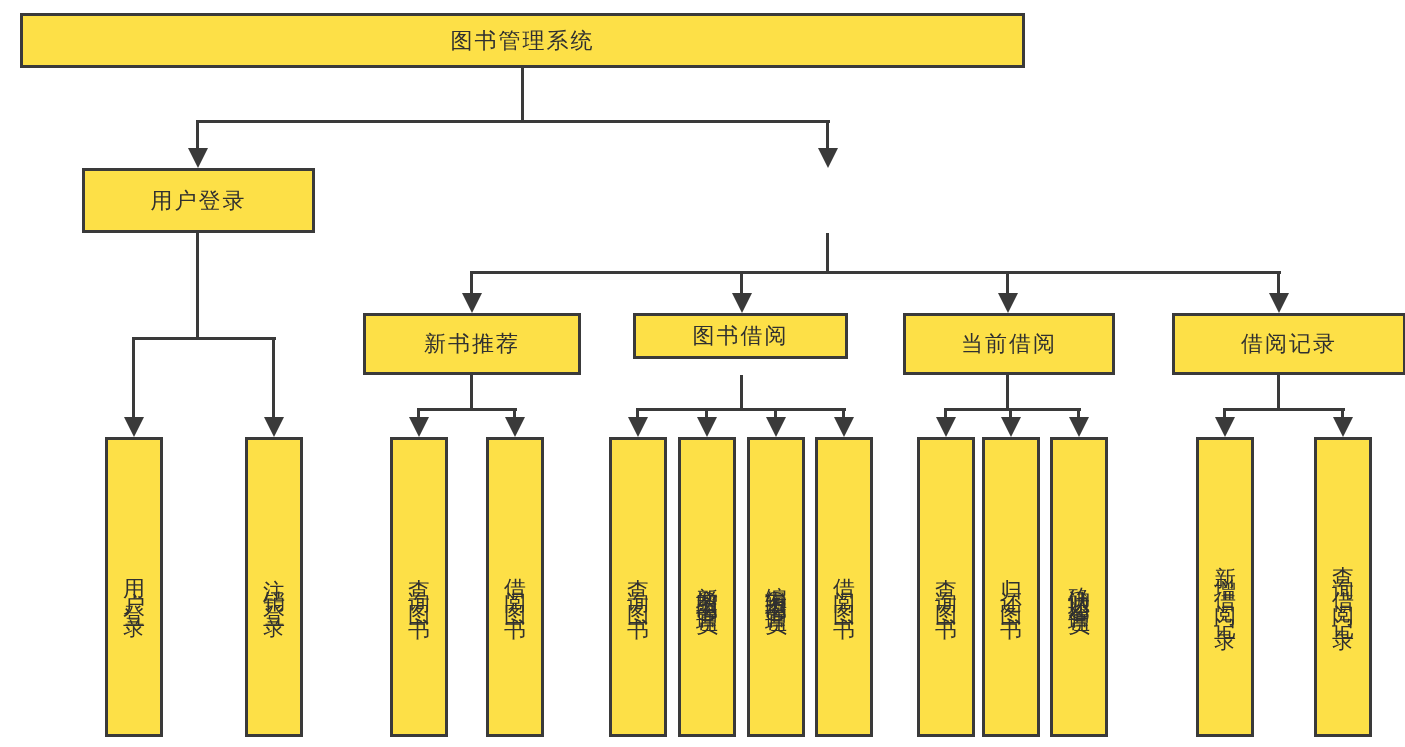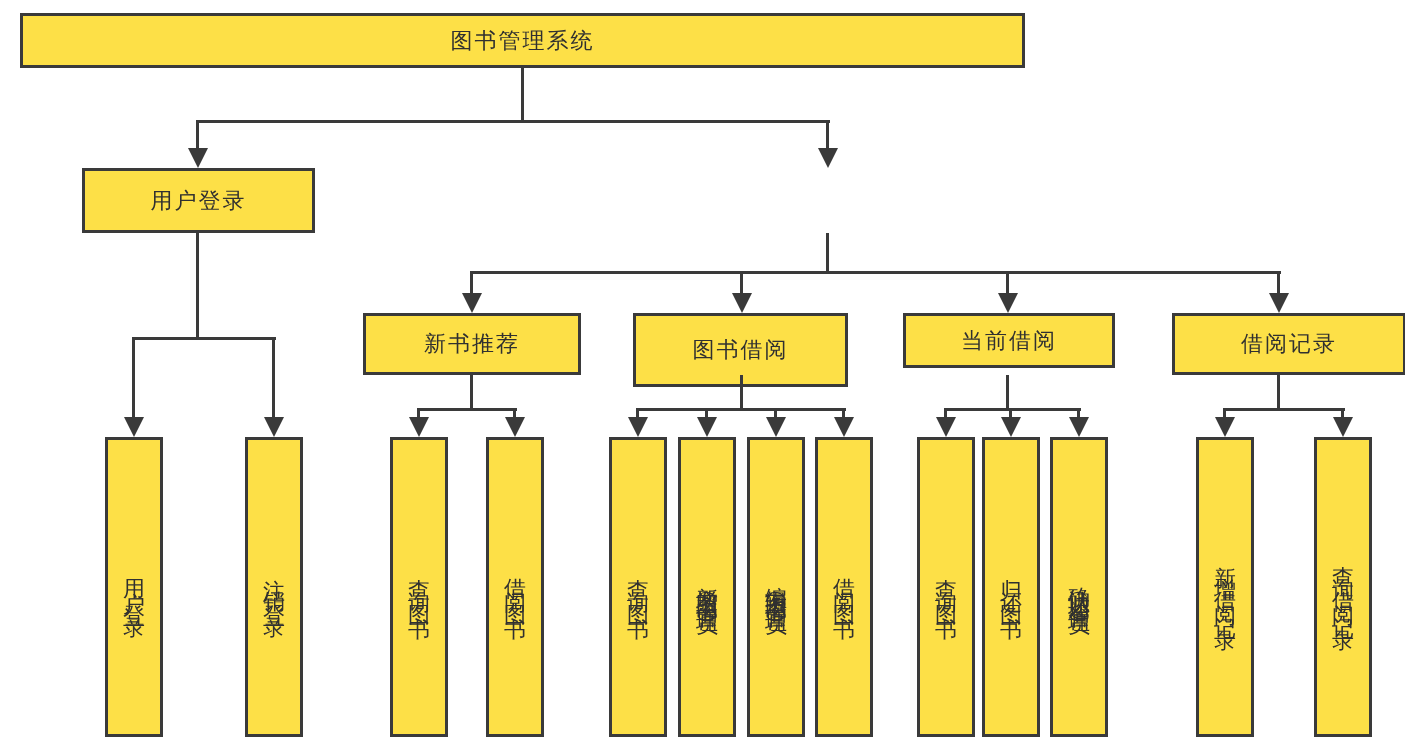--- a/index.html
+++ b/index.html
@@ -67,22 +67,22 @@
   <div class="vline" style="left:470px;top:271px;height:26px"></div>
   <div class="arrow" style="left:462px;top:293px"></div>
   <div class="vline" style="left:740px;top:271px;height:26px"></div>
   <div class="arrow" style="left:732px;top:293px"></div>
   <div class="vline" style="left:1006px;top:271px;height:26px"></div>
   <div class="arrow" style="left:998px;top:293px"></div>
   <div class="vline" style="left:1277px;top:271px;height:26px"></div>
   <div class="arrow" style="left:1269px;top:293px"></div>
 
   <div class="box hbox" style="left:363px;top:313px;width:218px;height:62px">新书推荐</div>
-  <div class="box hbox" style="left:633px;top:313px;width:215px;height:74px">图书借阅</div>
-  <div class="box hbox" style="left:903px;top:313px;width:212px;height:55px">当前借阅</div>
+  <div class="box hbox" style="left:633px;top:313px;width:215px;height:46px">图书借阅</div>
+  <div class="box hbox" style="left:903px;top:313px;width:212px;height:62px">当前借阅</div>
   <div class="box hbox" style="left:1172px;top:313px;width:234px;height:62px">借阅记录</div>
 
   <div class="vline" style="left:470px;top:375px;height:35px"></div>
   <div class="hline" style="left:418px;top:408px;width:99px"></div>
   <div class="vline" style="left:417px;top:408px;height:13px"></div>
   <div class="arrow" style="left:409px;top:417px"></div>
   <div class="vline" style="left:513px;top:408px;height:13px"></div>
   <div class="arrow" style="left:505px;top:417px"></div>
 
   <div class="vline" style="left:740px;top:375px;height:35px"></div>

